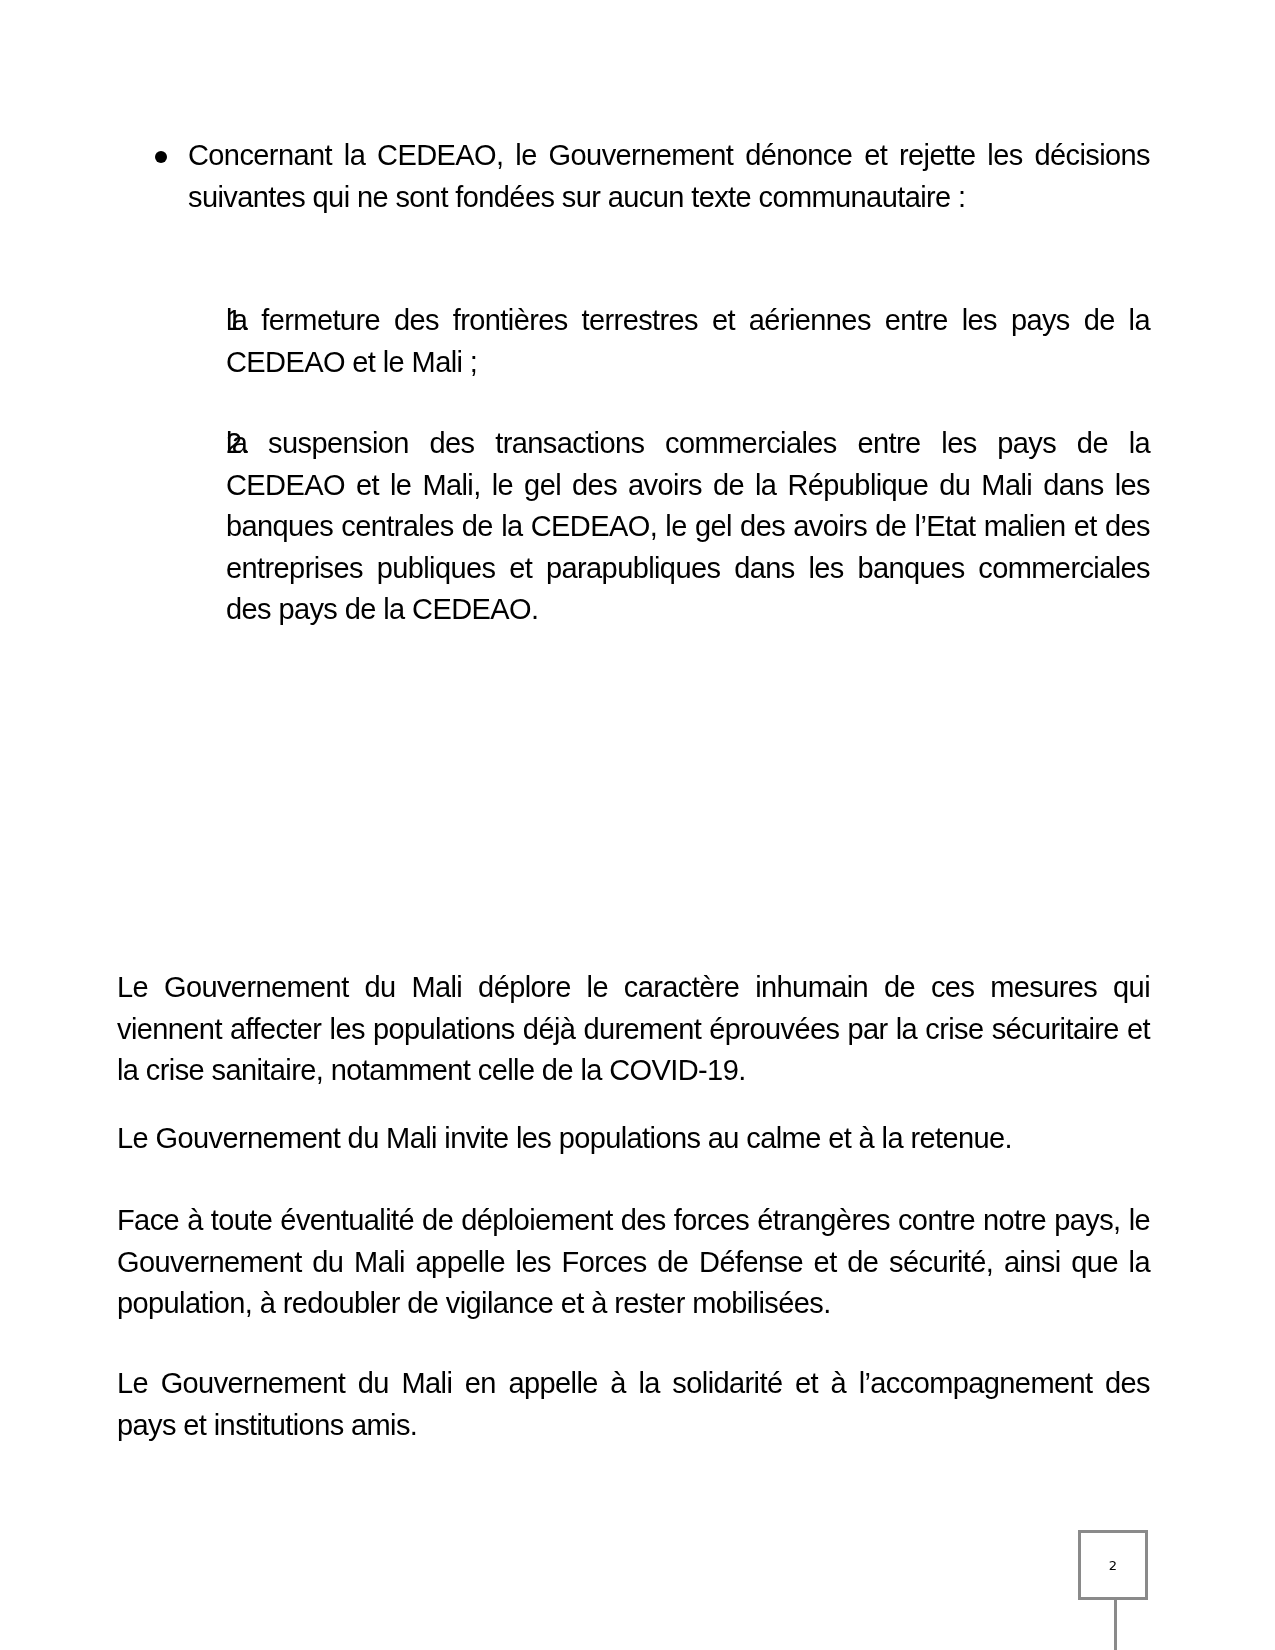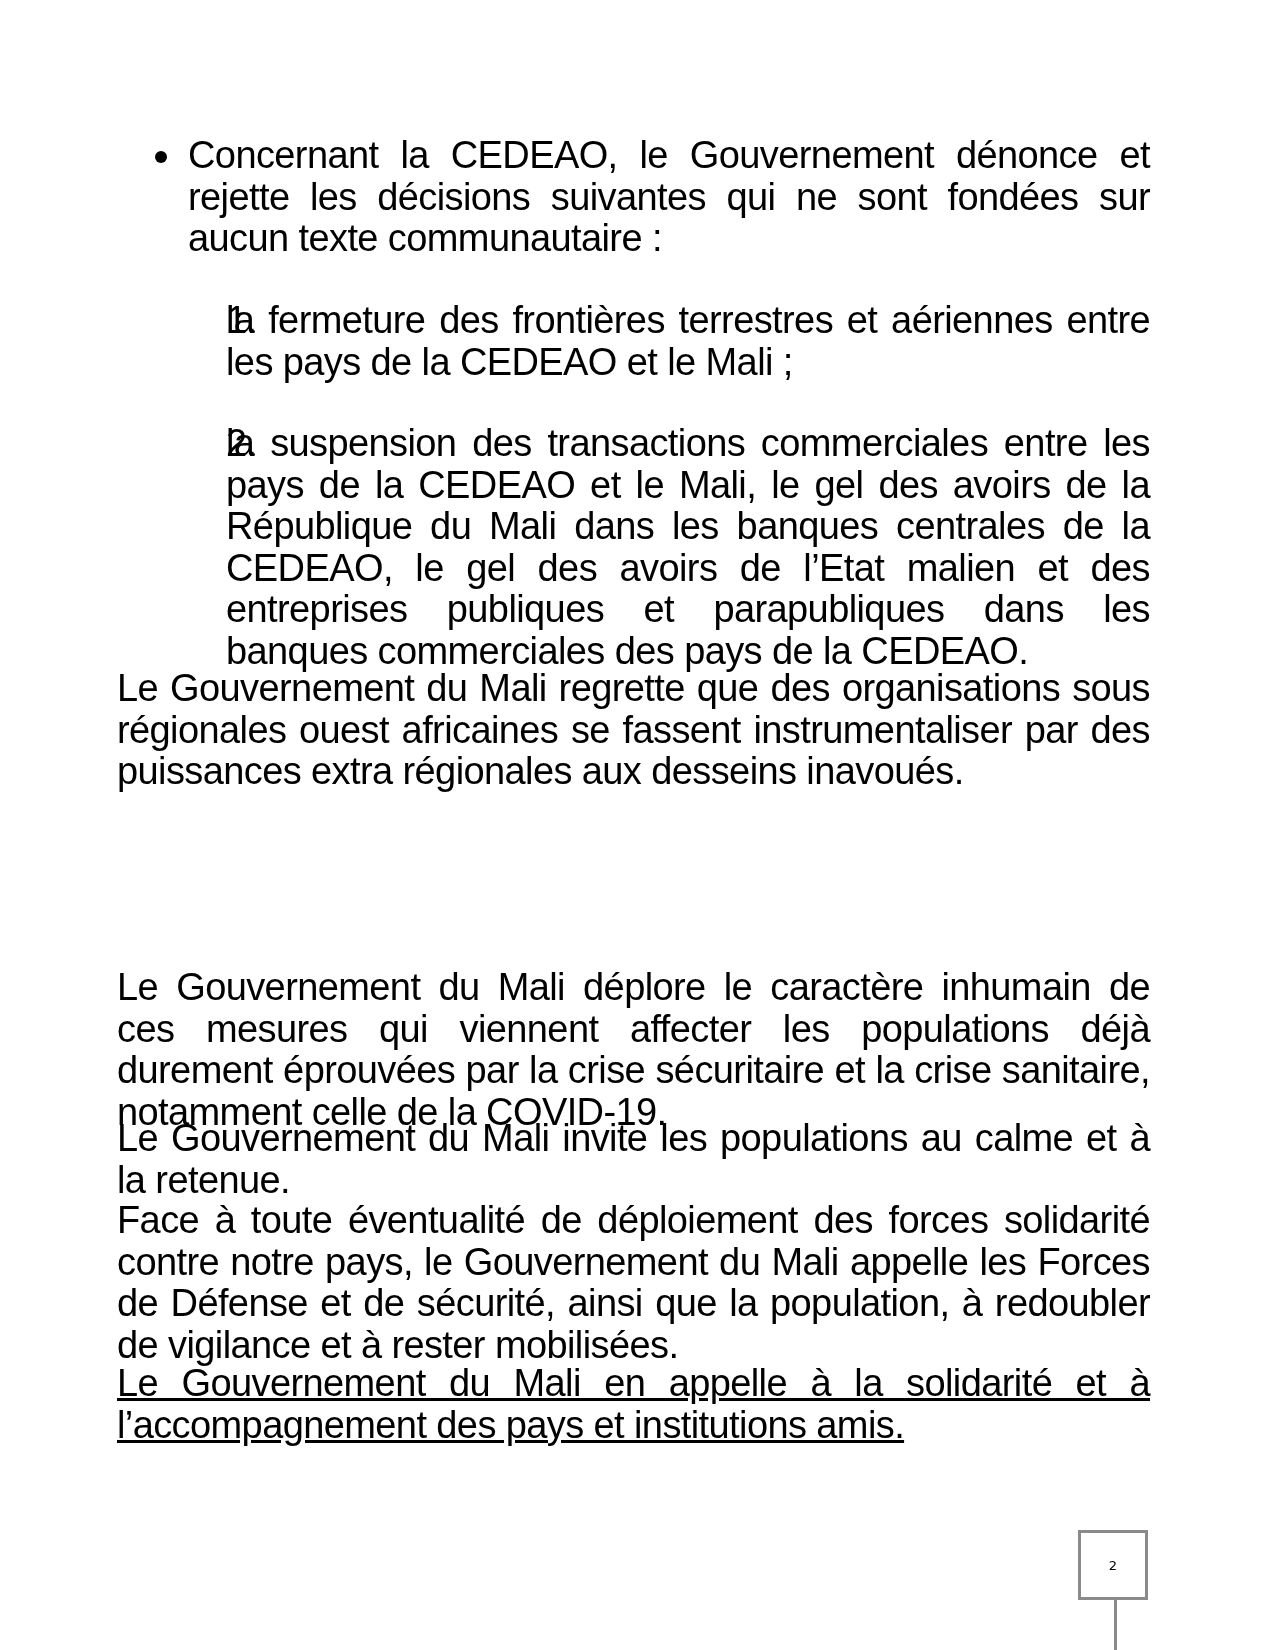--- a/index.html
+++ b/index.html
@@ -1,19 +1,19 @@
 <!DOCTYPE html>
 <html><head>
 <meta charset="utf-8">
 <style>
   html, body { margin: 0; padding: 0; background: #ffffff; }
   body { width: 1275px; height: 1650px; position: relative; overflow: hidden;
          font-family: "Liberation Sans", sans-serif; color: #000; }
   .page { position: absolute; left: 0; top: 0; width: 1275px; height: 1650px; }
-  .text { font-size: 38px; line-height: 41.5px; letter-spacing: -0.6px; transform-origin: left top; }
+  .text { font-size: 29px; line-height: 41.5px; letter-spacing: -0.6px; transform-origin: left top; }
   .justify { text-align: justify; text-align-last: left; }
   .bullet-block { position: absolute; left: 188px; top: 135px; width: 962px; }
   .bullet-dot { position: absolute; left: 155px; top: 151px; width: 12px; height: 12px; border-radius: 50%; background: #000; }
   .olist { position: absolute; left: 226px; width: 924px; }
   .ol-num { position: absolute; left: 0; top: 0; }
   .ol-body { }
   .para { position: absolute; left: 117px; width: 1033px; }
   .pagebox { position: absolute; left: 1078px; top: 1530px; width: 70px; height: 70px; border: 3px solid #8a8a8a; box-sizing: border-box;
              display: flex; align-items: center; justify-content: center; font-family: "DejaVu Sans", sans-serif; font-size: 13px; }
   .pagestem { position: absolute; left: 1114px; top: 1600px; width: 3px; height: 50px; background: #8a8a8a; }
@@ -29,23 +29,22 @@
   <div class="olist text" style="top:300px;">
     <span class="ol-num">1.</span>
     <div class="ol-body justify">la fermeture des frontières terrestres et aériennes entre les pays de la CEDEAO et le Mali ;</div>
   </div>
 
   <div class="olist text" style="top:423px;">
     <span class="ol-num">2.</span>
     <div class="ol-body justify">la suspension des transactions commerciales entre les pays de la CEDEAO et le Mali, le gel des avoirs de la République du Mali dans les banques centrales de la CEDEAO, le gel des avoirs de l’Etat malien et des entreprises publiques et parapubliques dans les banques commerciales des pays de la CEDEAO.</div>
   </div>
 
-  <div class="para text justify" style="top:668px;">Le Gouvernement du Mali regrette que des organisations sous régionales ouest africaines se fassent instrumentaliser par des puissances extra régionales aux desseins inavoués.</div>
   <div class="para text justify" style="top:955px;margin-top:12px;">Le Gouvernement du Mali déplore le caractère inhumain de ces mesures qui viennent affecter les populations déjà durement éprouvées par la crise sécuritaire et la crise sanitaire, notamment celle de la COVID-19.</div>
   <div class="para text justify" style="top:1118px;">Le Gouvernement du Mali invite les populations au calme et à la retenue.</div>
-  <div class="para text justify" style="top:1200px;">Face à toute éventualité de déploiement des forces solidarité contre notre pays, le Gouvernement du Mali appelle les Forces de Défense et de sécurité, ainsi que la population, à redoubler de vigilance et à rester mobilisées.</div>
-  <div class="para text justify" style="top:1363px;text-decoration:underline;">Le Gouvernement du Mali en appelle à la solidarité et à l’accompagnement des pays et institutions amis.</div>
+  <div class="para text justify" style="top:1200px;">Face à toute éventualité de déploiement des forces étrangères contre notre pays, le Gouvernement du Mali appelle les Forces de Défense et de sécurité, ainsi que la population, à redoubler de vigilance et à rester mobilisées.</div>
+  <div class="para text justify" style="top:1363px;">Le Gouvernement du Mali en appelle à la solidarité et à l’accompagnement des pays et institutions amis.</div>
 
   <div class="pagebox">
     <span>2</span>
   </div>
   <div class="pagestem"></div>
 </div>
 
 </body></html>

